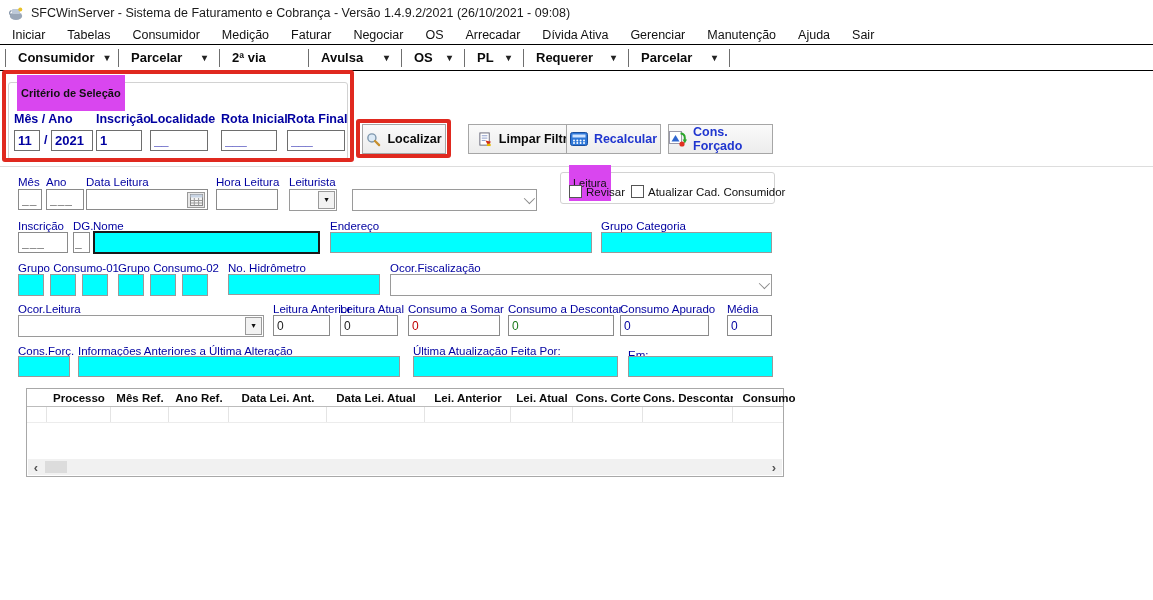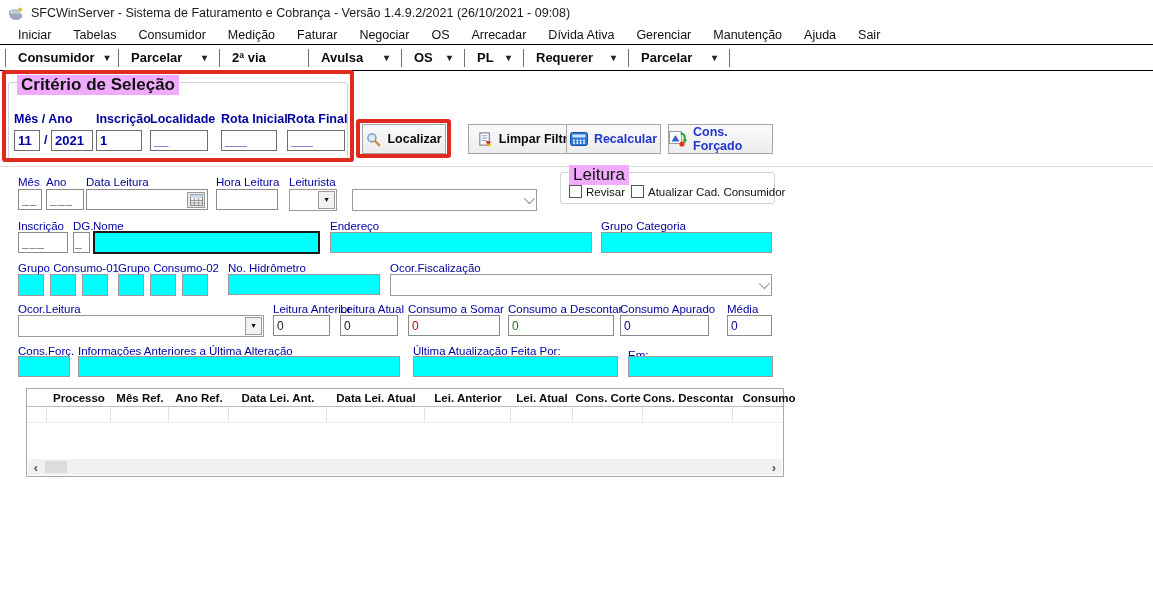--- a/index.html
+++ b/index.html
@@ -6,32 +6,32 @@
     --navy:#0000A0; --cyan:#00FFFF; --red:#E0291F;
     --val-red:#C00000; --val-green:#1A7A1A; --fld-border:#8a8a8a;
   }
   *{box-sizing:border-box}
   body{margin:0;background:#fff;font-family:"Liberation Sans",sans-serif;}
   .stage{position:relative;width:1153px;height:600px;background:#fff;overflow:hidden}
   
   .titlebar{position:absolute;left:0;top:0;width:100%;height:26px;display:flex;align-items:center;gap:7px;padding-left:8px;background:#fff}
   .title{font-size:12.5px;color:#1a1a1a;white-space:nowrap}
   
-  .menubar{position:absolute;left:0;top:26px;width:100%;height:18px;display:flex;align-items:center;padding-left:7px}
+  .menubar{position:absolute;left:0;top:26px;width:100%;height:18px;display:flex;align-items:center;padding-left:1px}
   .menu-item{font-size:12.5px;color:#111;padding:0 11px;cursor:default;white-space:nowrap}
   
   .tbar{position:absolute;left:0;top:44px;width:100%;height:27px;border-top:1px solid #000;border-bottom:1px solid #000;background:#fff;display:flex;align-items:center}
   .tsep{width:1px;height:18px;background:#6f6f6f;flex:0 0 auto}
   .tb-item{height:100%;display:flex;align-items:center;justify-content:space-between;padding:0 12px;font-weight:bold;font-size:13px;color:#0a0a0a;flex:0 0 auto}
   .tb-item.noarrow{justify-content:flex-start}
   .dd-arrow{font-size:10px;color:#222;margin-left:10px}
   .dd-arrow::after{content:"\25BE"}
   
   .grp{position:absolute;border:1px solid #d2d2d2;border-radius:3px;background:transparent}
-  .grp-legend{position:absolute;top:-8px;left:8px;background:#f0abfc;padding:0 4px;font-size:17px;color:#111}
+  .grp-legend{position:absolute;top:-8px;left:8px;background:#d946ef;padding:12px 4px;font-size:11px;color:#111}
   .grp-legend.bold{font-weight:bold}
   
   .lbl{position:absolute;font-size:11.5px;color:var(--navy);white-space:nowrap}
   .blbl{position:absolute;font-size:12.5px;font-weight:bold;color:var(--navy);white-space:nowrap}
   .fld{position:absolute;background:#fff;border:1px solid var(--fld-border);font-family:"Liberation Sans",sans-serif;font-size:12px;color:#222;padding:0 3px;height:21px}
   .fld.bold{font-weight:bold;color:var(--navy);font-size:13px;border-color:#6e6e6e}
   .cyanf{position:absolute;background:var(--cyan);border:1px solid #9a9a9a;height:21px}
   .cyanf.dark{border:2px solid #1a1a1a;height:23px}
   .slash{position:absolute;font-weight:bold;color:var(--navy);font-size:12.5px}
   .mask{font-weight:bold;color:#222;letter-spacing:1px}

